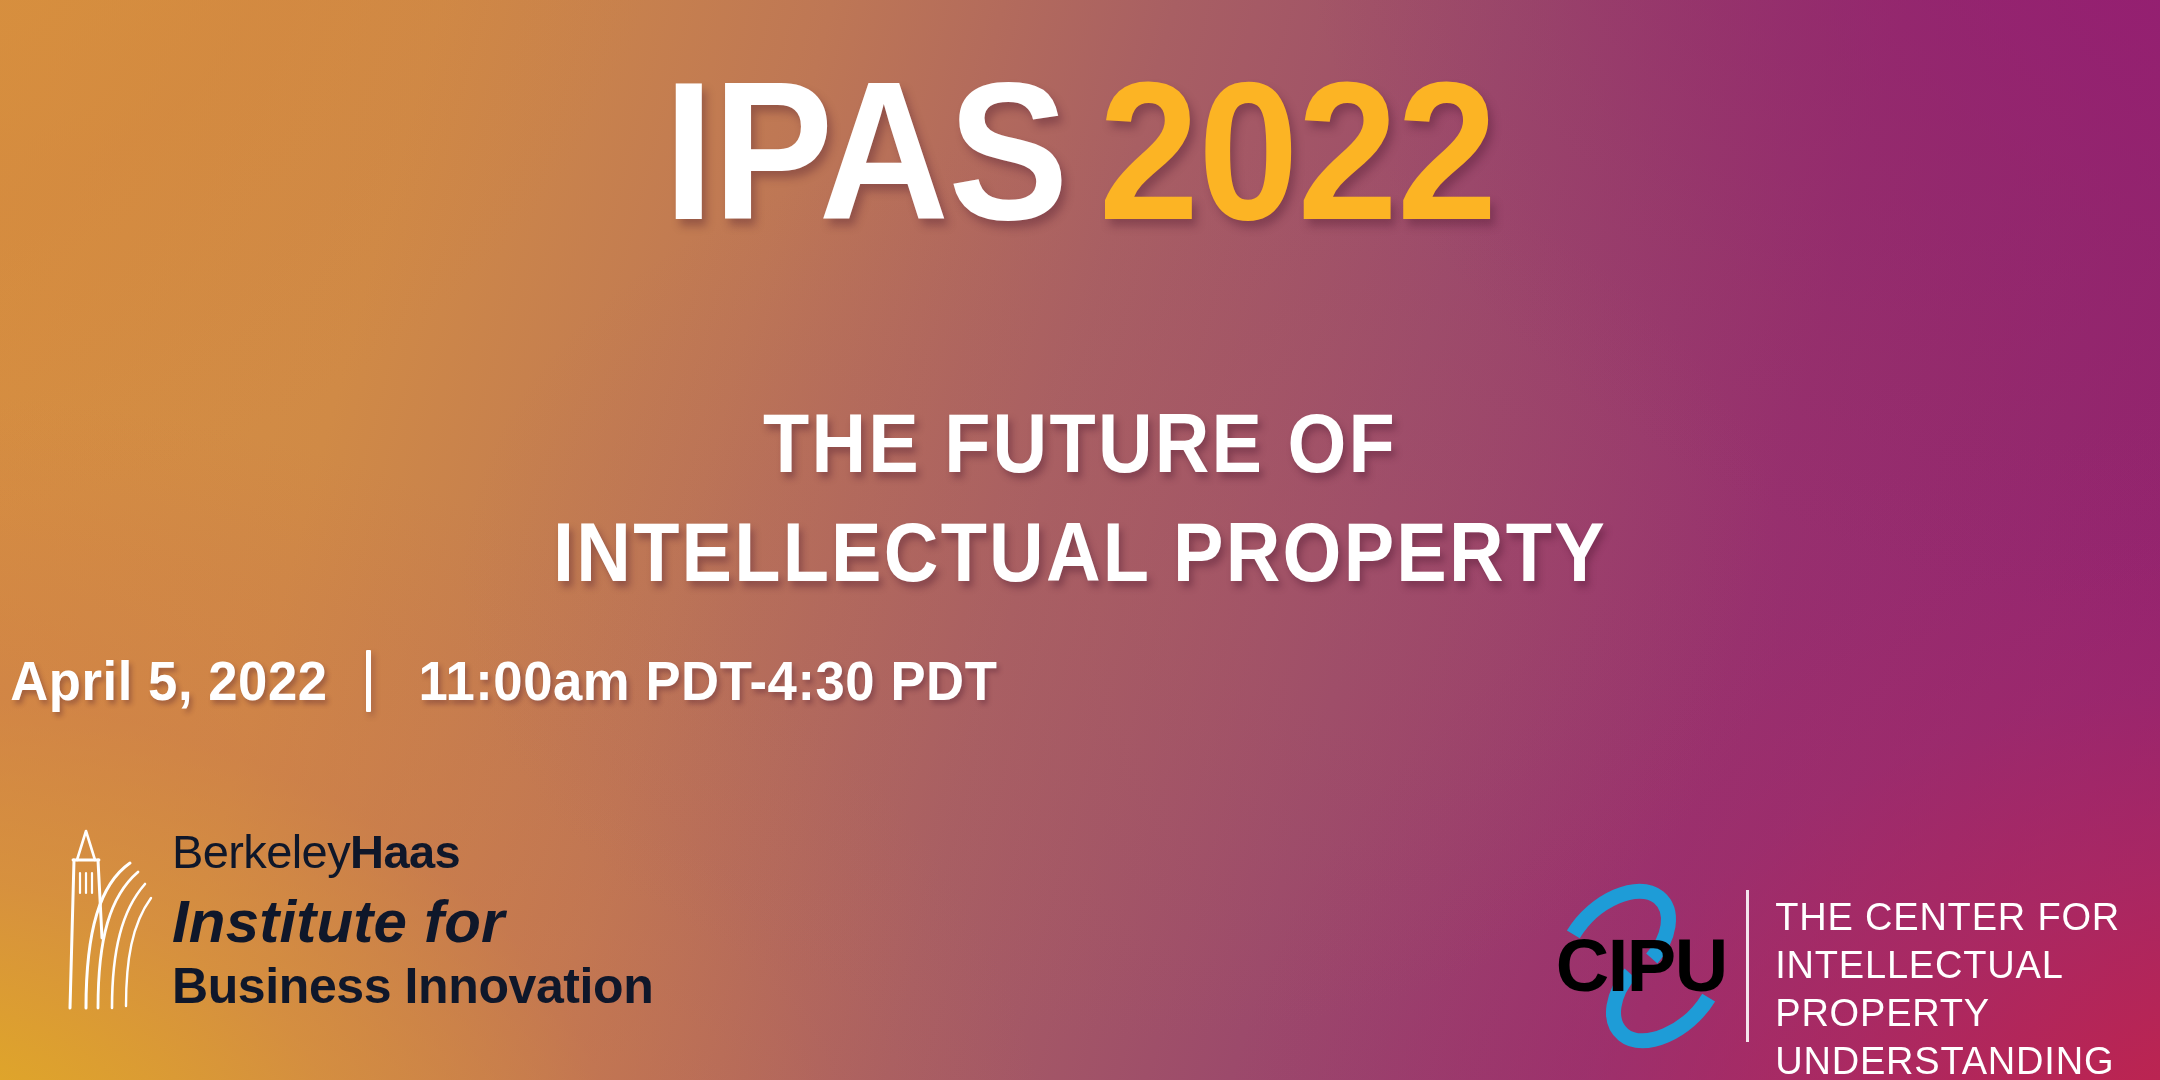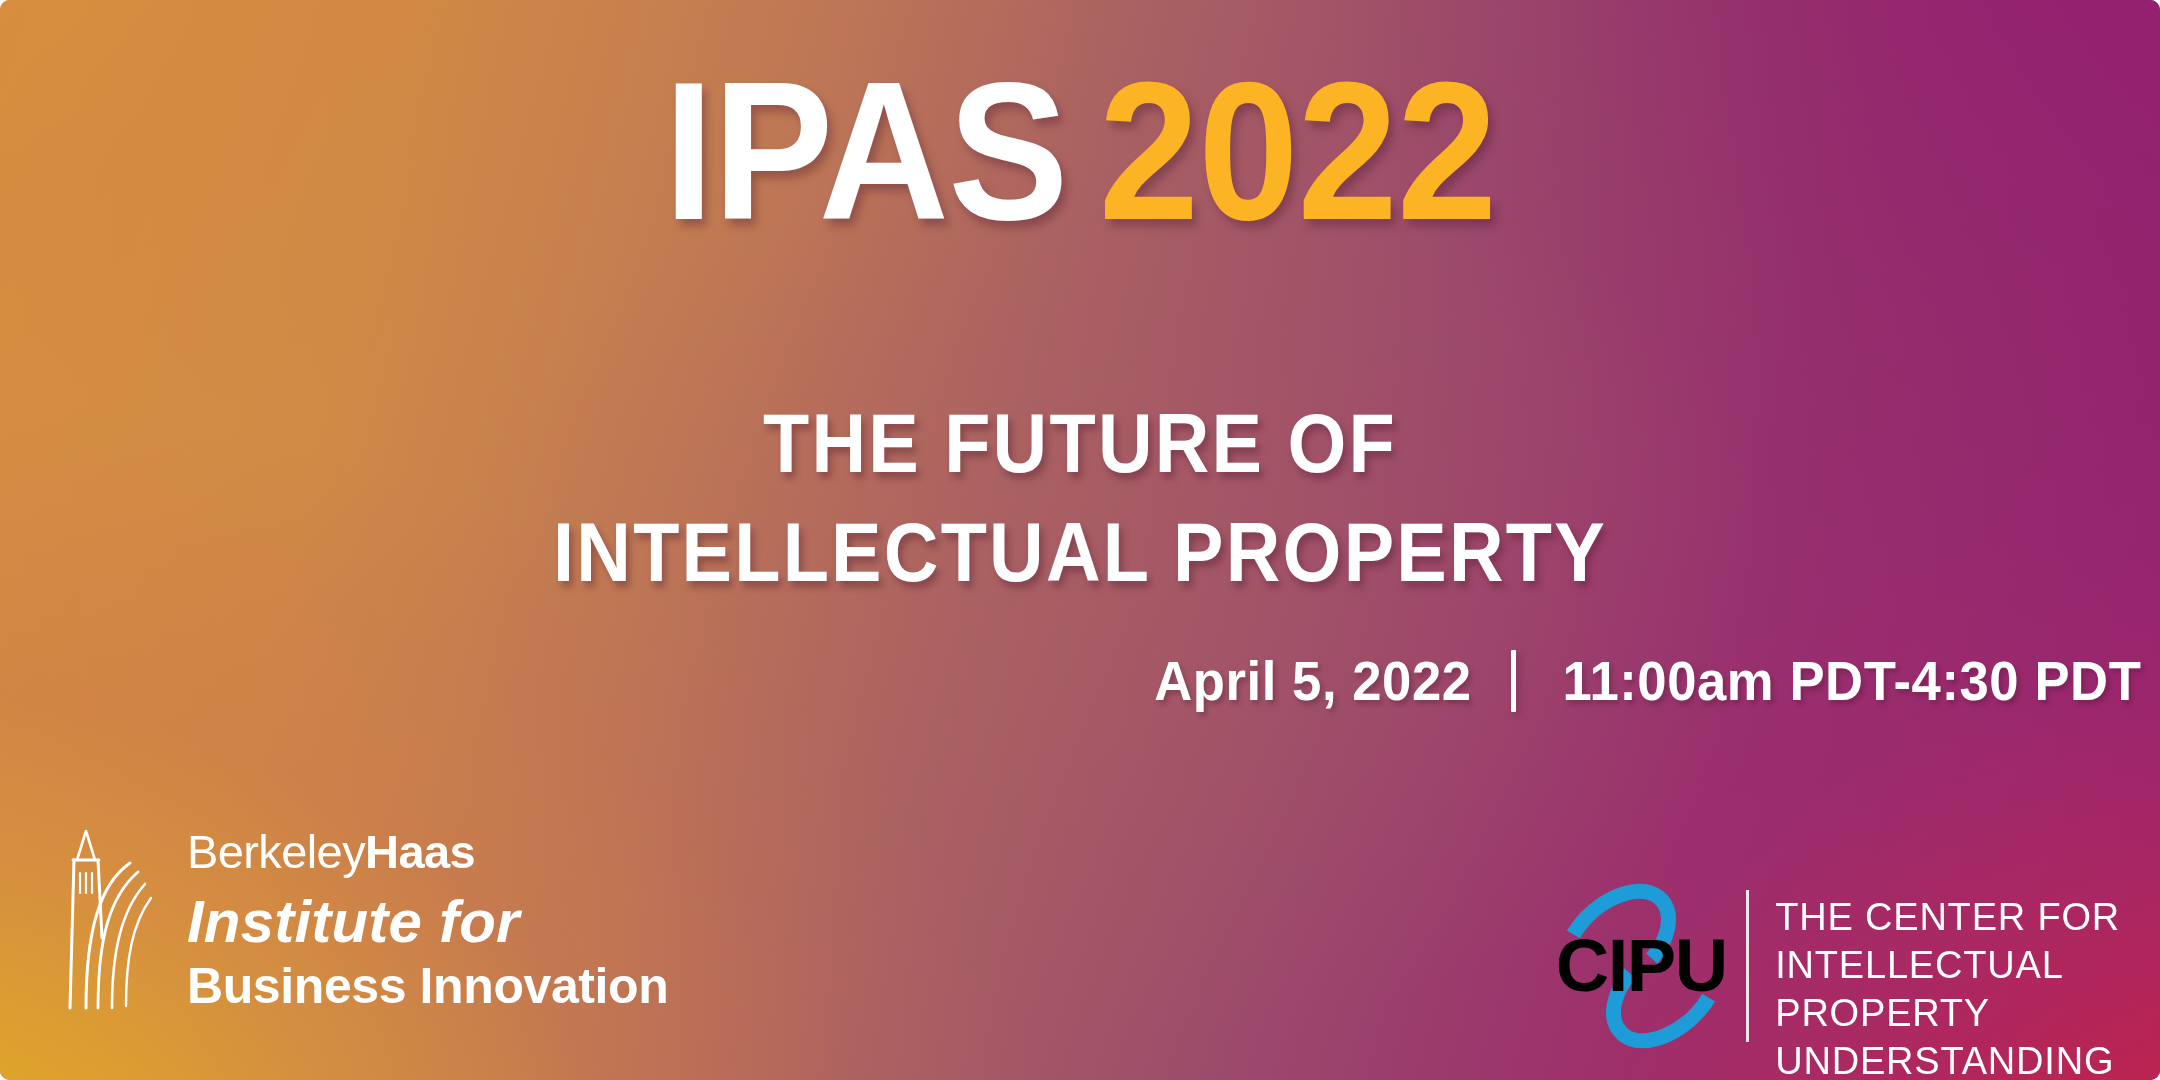--- a/index.html
+++ b/index.html
@@ -9,21 +9,20 @@
     overflow:hidden;
     font-family:"Liberation Sans", sans-serif;
   }
 
   
   #banner {
     position:relative;
     width:2160px; height:1080px;
     overflow:hidden;
     background:#C4705A;
-    border-radius:10px;
   }
 
   
   .grad {
     position:absolute; inset:0;
   }
   .grad-base {
     background:linear-gradient(105deg,
       #D8913F 0%,
       #D08A46 18%,
@@ -107,21 +106,21 @@
     letter-spacing:2.5px;
     white-space:nowrap;
     transform:scaleX(0.90);
     text-shadow:4px 6px 8px rgba(70,20,45,0.36);
   }
 
   
   #datetime-block {
     position:absolute;
     top:648px; left:0; right:0;
-    text-align:right;
+    text-align:left;
     white-space:nowrap;
   }
   #datetime-block .dt {
     display:inline-block;
     vertical-align:middle;
     color:#FFFFFF;
     font-weight:bold;
     font-size:56px;
     letter-spacing:0.6px;
     transform:scaleX(0.94);
@@ -139,23 +138,23 @@
 
   
   #haas-logo {
     position:absolute;
     left:52px; top:818px;
     display:flex;
     align-items:flex-start;
   }
   #haas-mark { width:112px; height:196px; flex:0 0 auto; }
   #haas-text {
-    margin-left:23px;
+    margin-left:8px;
     padding-top:10px;
-    color:#ffffff;
+    color:#0f172a;
   }
   .haas-wordmark {
     font-size:47px;
     line-height:1.04;
     white-space:nowrap;
     letter-spacing:-0.6px;
   }
   .haas-wordmark .w-berkeley { font-weight:normal; }
   .haas-wordmark .w-haas { font-weight:bold; }
   .haas-inst {

